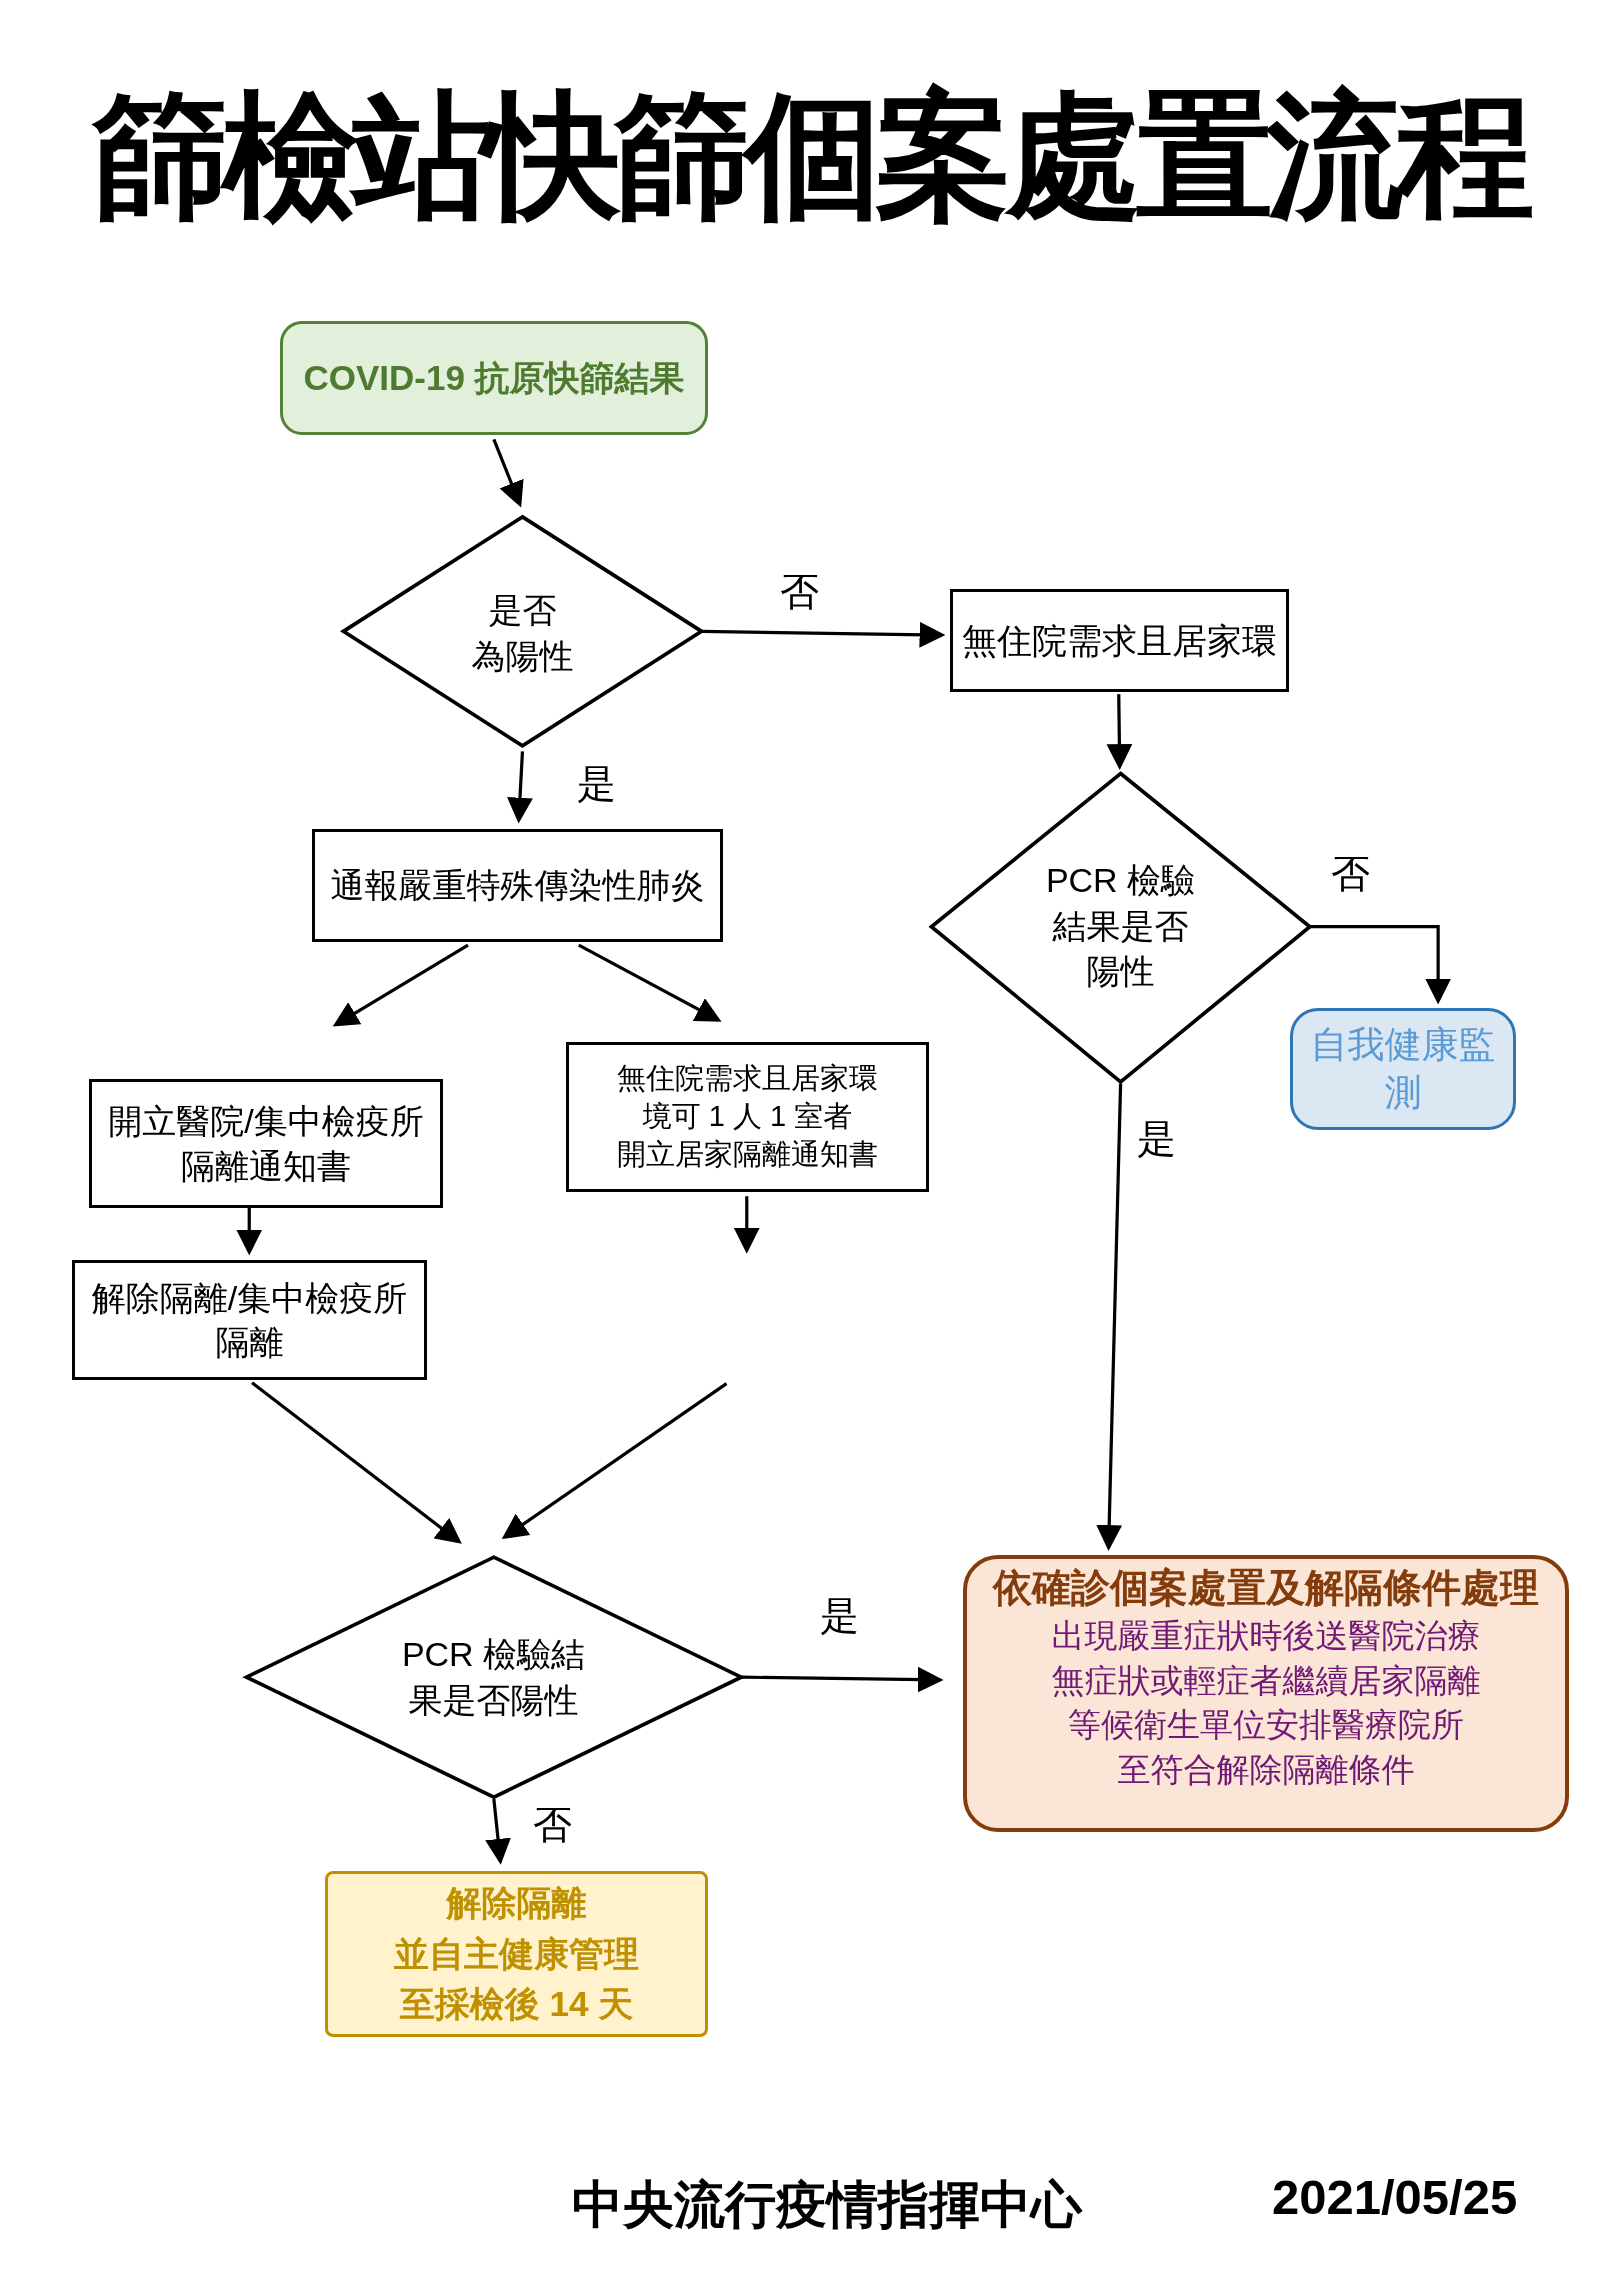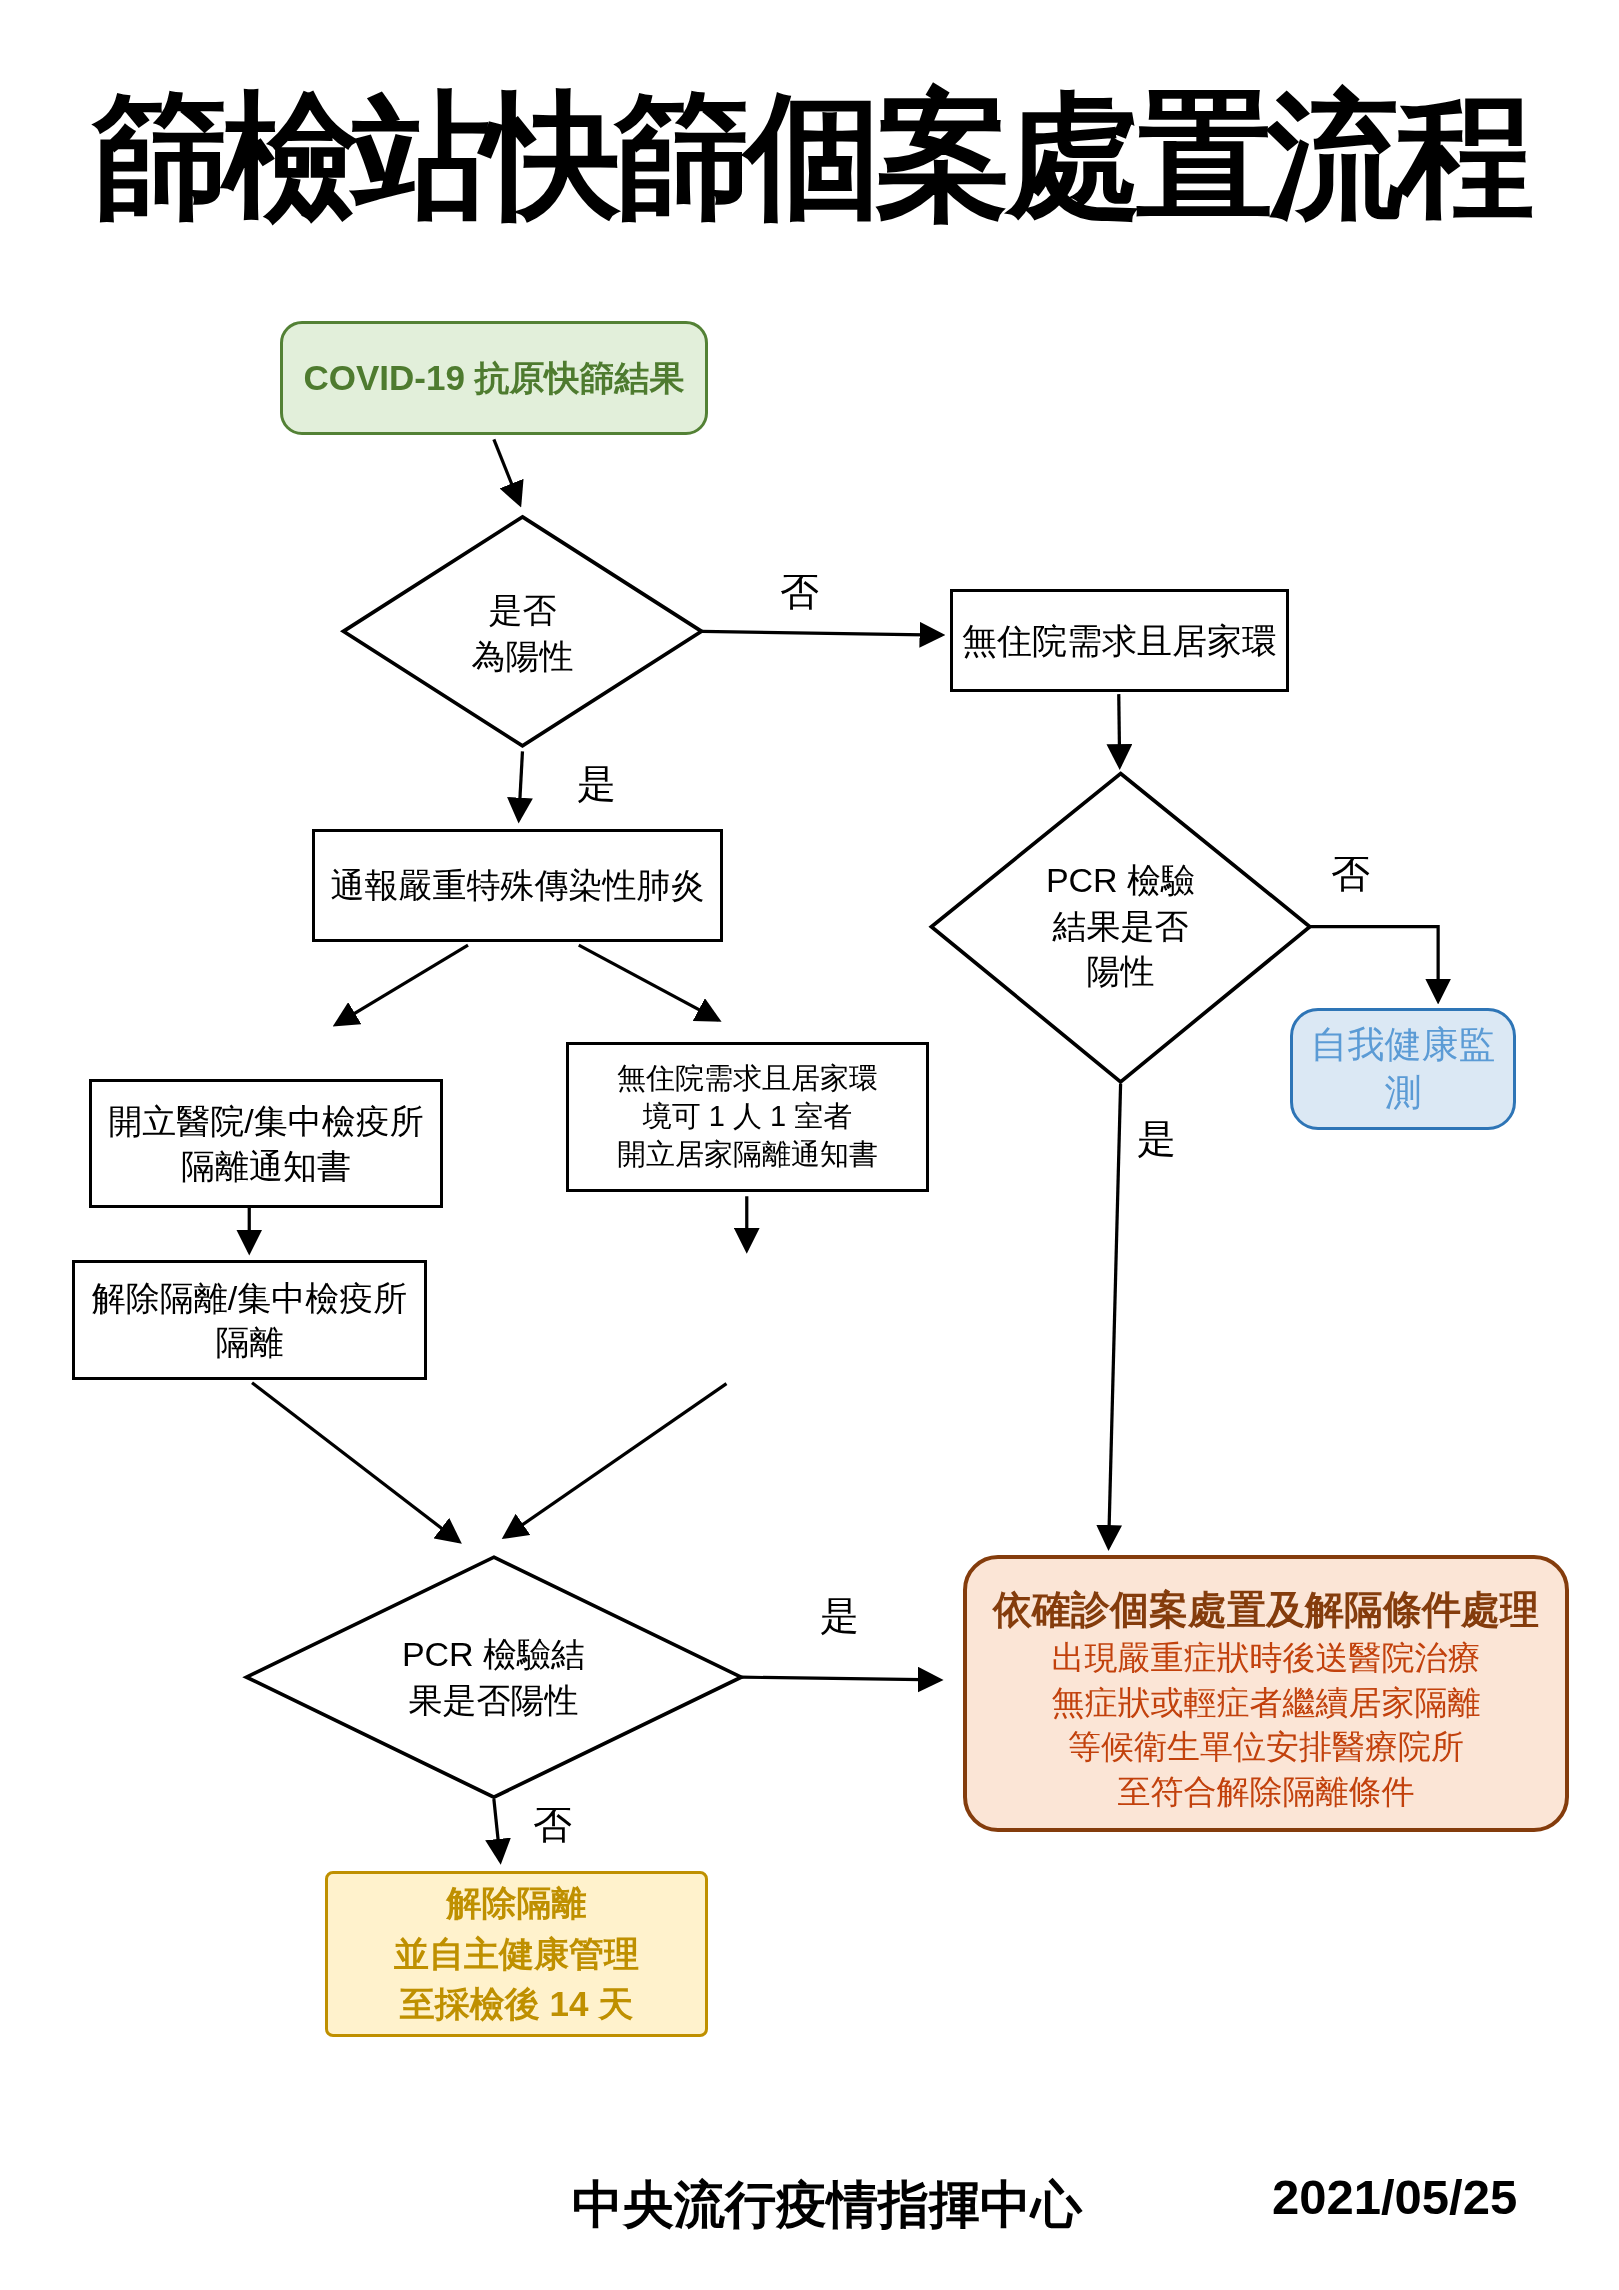--- a/index.html
+++ b/index.html
@@ -27,27 +27,27 @@
     background:#dbe8f4;border:3.7px solid #2e75b6;color:#5b9bd5;
     font-size:37px;border-radius:28px;
   }
   .release{
     background:#fff2cc;border:3.7px solid #bf9000;color:#bf9000;
     font-weight:bold;font-size:35px;border-radius:8px;line-height:1.45;
   }
   .confirmed{
     position:absolute;box-sizing:border-box;text-align:center;
     background:#fbe5d6;border:4.6px solid #843c0c;border-radius:35px;
-    padding-top:26px;
+    padding-top:4px;
   }
   .confirmed .c-title{
     color:#843c0c;font-weight:bold;font-size:39px;line-height:1.3;
   }
   .confirmed .c-line{
-    color:#c2410c;font-size:33px;line-height:1.36;
+    color:#701a75;font-size:33px;line-height:1.36;
   }
   .dtext{
     position:absolute;display:flex;align-items:center;justify-content:center;
     text-align:center;white-space:pre-line;font-size:34px;line-height:1.35;
   }
   .elabel{position:absolute;font-size:39px;color:#000;}
   .footer-org{
     position:absolute;left:572px;top:2171px;
     font-size:51px;font-weight:bold;white-space:nowrap;
   }

